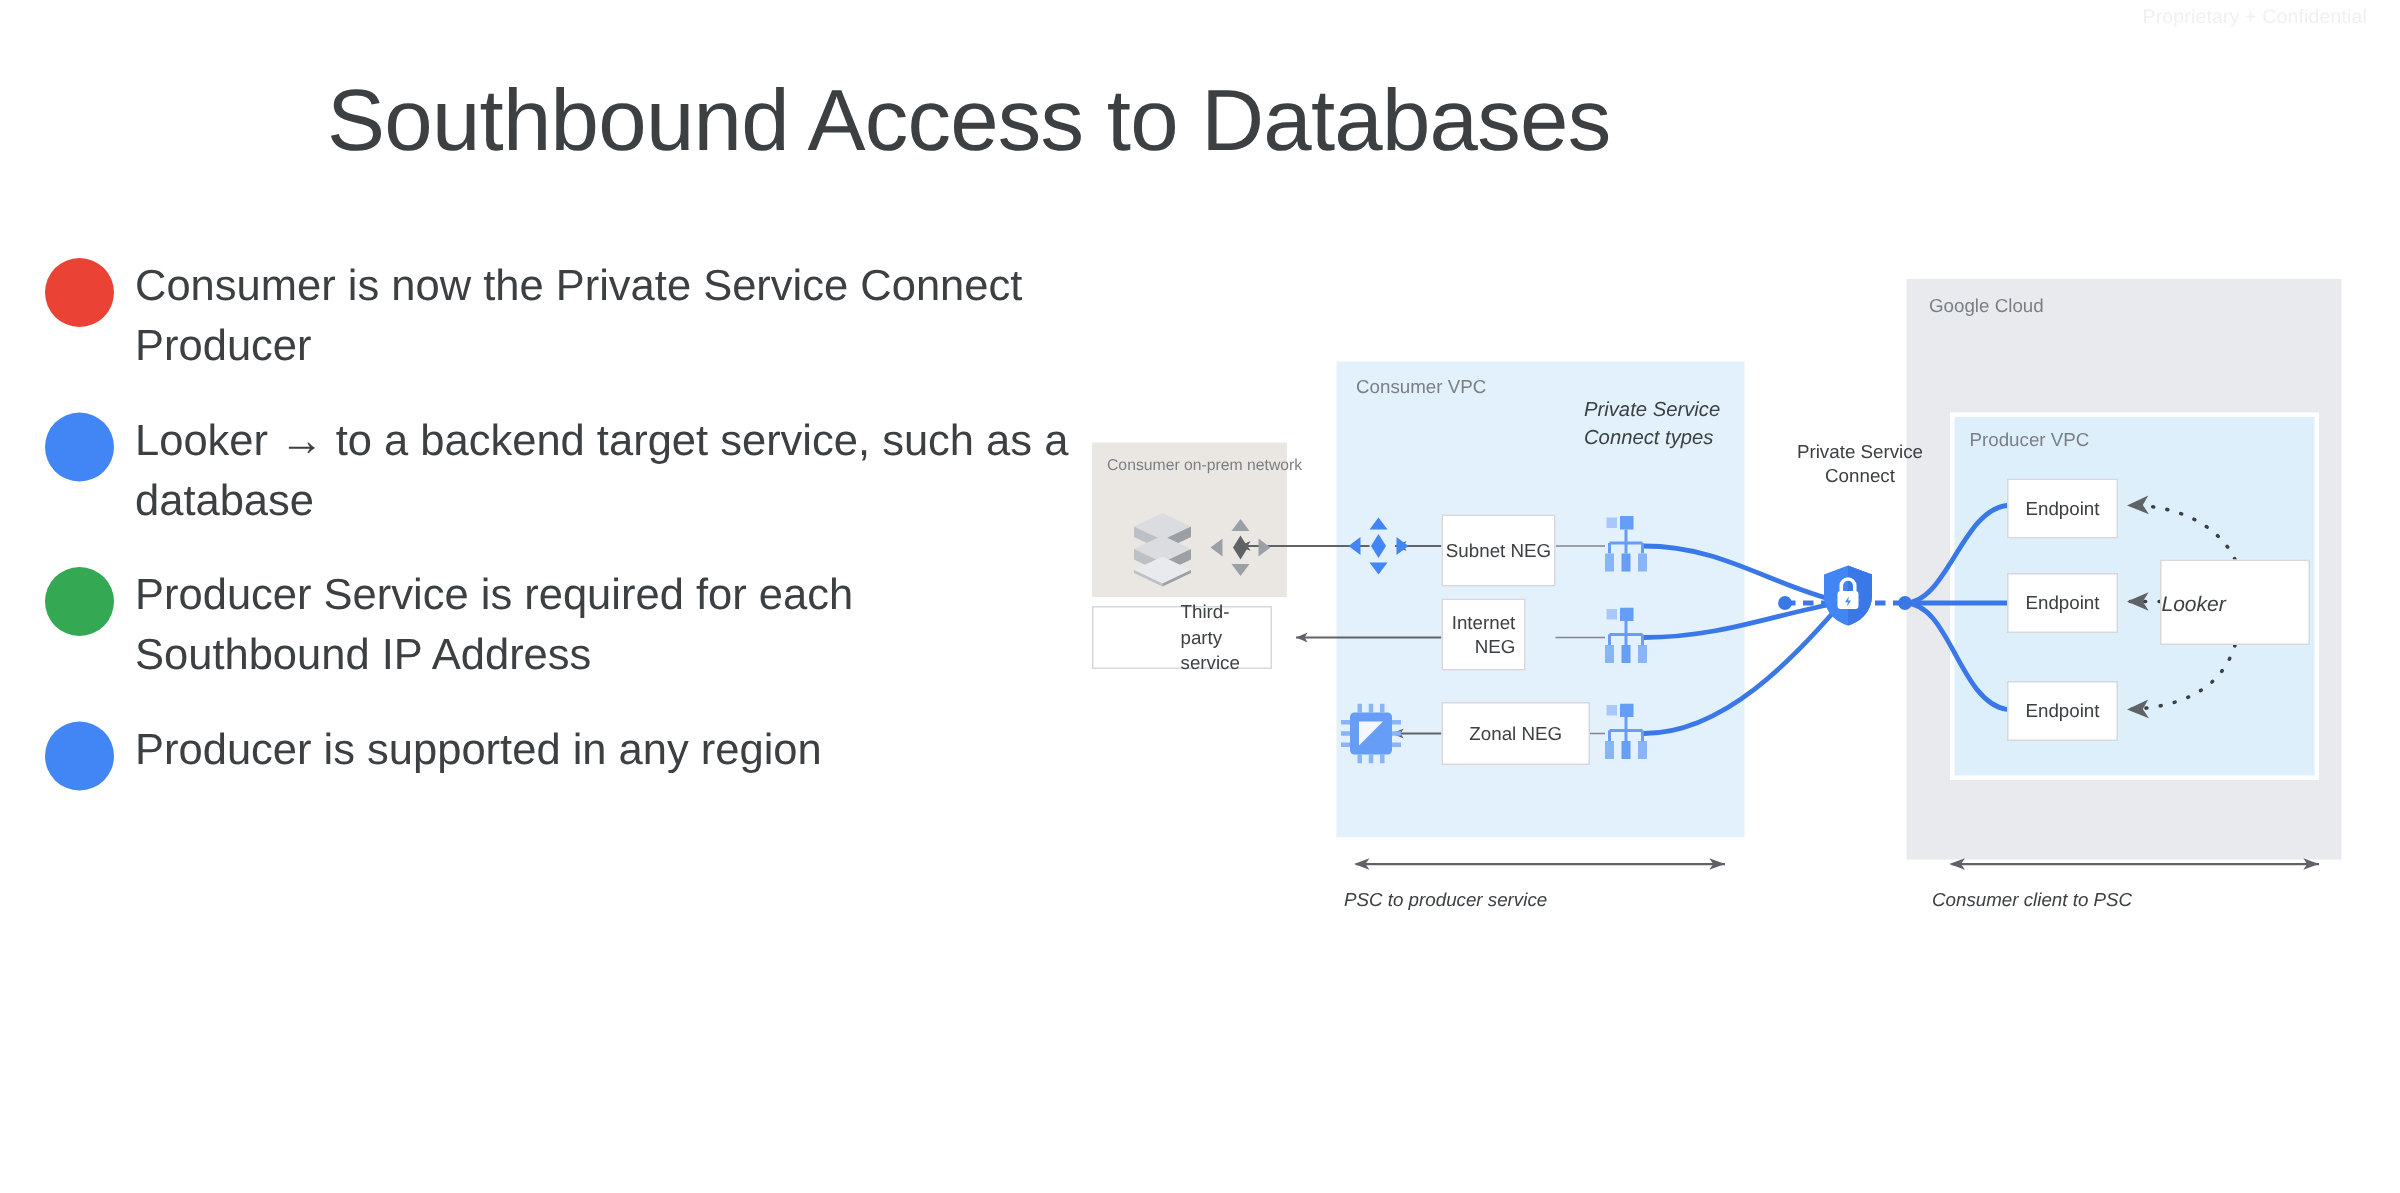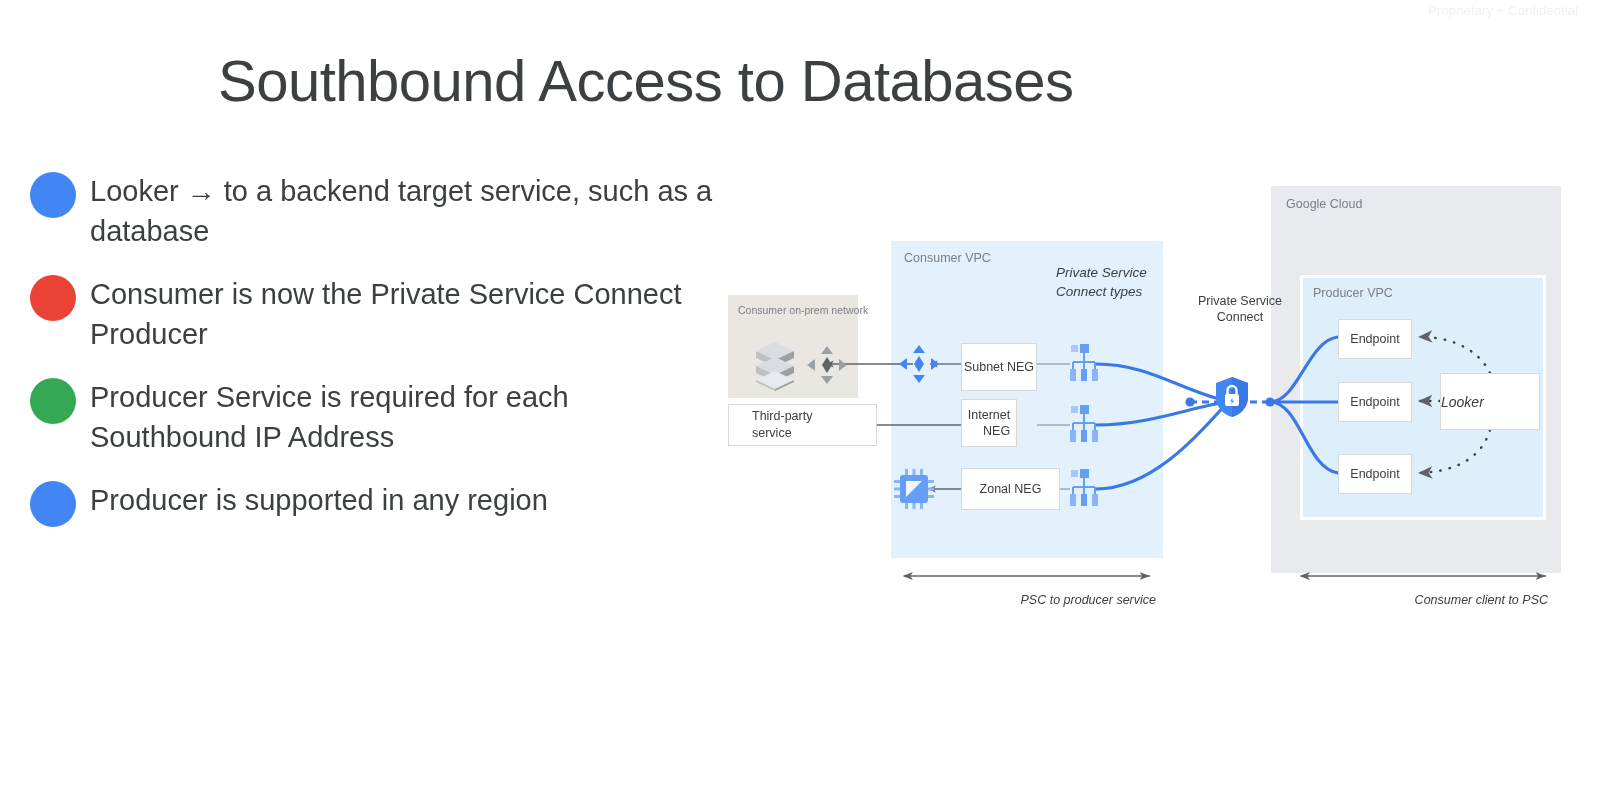--- a/index.html
+++ b/index.html
@@ -113,22 +113,22 @@
     justify-content: center;
     text-align: center;
     font-size: 12.5px;
     color: #3c4043;
     line-height: 16px;
   }
 
   .neg-hybrid   { left: 243px; top: 163px; width: 76px; height: 48px; }
   .neg-internet { left: 243px; top: 219px; width: 56px; height: 48px; text-align: right; }
   .neg-zonal    { left: 243px; top: 288px; width: 99px; height: 42px; }
-  .third-party  { left: 10px;  top: 224px; width: 149px; height: 42px;
-                  justify-content: flex-start; padding-left: 23px; text-align: left; }
+  .third-party  { left: 10px;  top: 224px; width: 120px; height: 42px;
+                  justify-content: flex-start; padding-left: 58px; text-align: left; }
 
   .endpoint-1 { left: 620px; top: 139px; width: 74px; height: 40px; }
   .endpoint-2 { left: 620px; top: 202px; width: 74px; height: 40px; }
   .endpoint-3 { left: 620px; top: 274px; width: 74px; height: 40px; }
   .looker-box { left: 722px; top: 193px; width: 100px; height: 57px;
                 justify-content: flex-start; 
                 font-style: italic; font-size: 14px; }
 
   .psc-label {
     position: absolute;
@@ -148,21 +148,21 @@
     color: #3c4043;
     white-space: nowrap;
   }
 
   .caption {
     position: absolute;
     font-style: italic;
     font-size: 12.5px;
     color: #3c4043;
     white-space: nowrap;
-    text-align: right;
+    text-align: left;
   }
   .caption-psc-prod { left: 178px; top: 413px; width: 260px; }
   .caption-cons-psc { left: 570px; top: 413px; width: 260px; }
 
   .svg-layer {
     position: absolute;
     left: 0; top: 0;
     width: 860px; height: 450px;
     overflow: visible;
   }
@@ -171,27 +171,27 @@
 </head>
 <body>
 
 <div class="watermark">Proprietary + Confidential</div>
 
 <h1 class="slide-title">Southbound Access to Databases</h1>
 
 <div class="bullet-list">
 
   <div class="bullet-row">
+    <span class="bullet-dot" style="background:#EA4335"></span>
+    <span class="bullet-text">Consumer is now the Private Service Connect Producer</span>
+  </div>
+
+  <div class="bullet-row">
     <span class="bullet-dot" style="background:#4285F4"></span>
     <span class="bullet-text">Looker → to a backend target service, such as a database</span>
-  </div>
-
-  <div class="bullet-row">
-    <span class="bullet-dot" style="background:#EA4335"></span>
-    <span class="bullet-text">Consumer is now the Private Service Connect Producer</span>
   </div>
 
 
   <div class="bullet-row">
     <span class="bullet-dot" style="background:#34A853"></span>
     <span class="bullet-text">Producer Service is required for each Southbound IP Address</span>
   </div>
 
   <div class="bullet-row">
     <span class="bullet-dot" style="background:#4285F4"></span>

